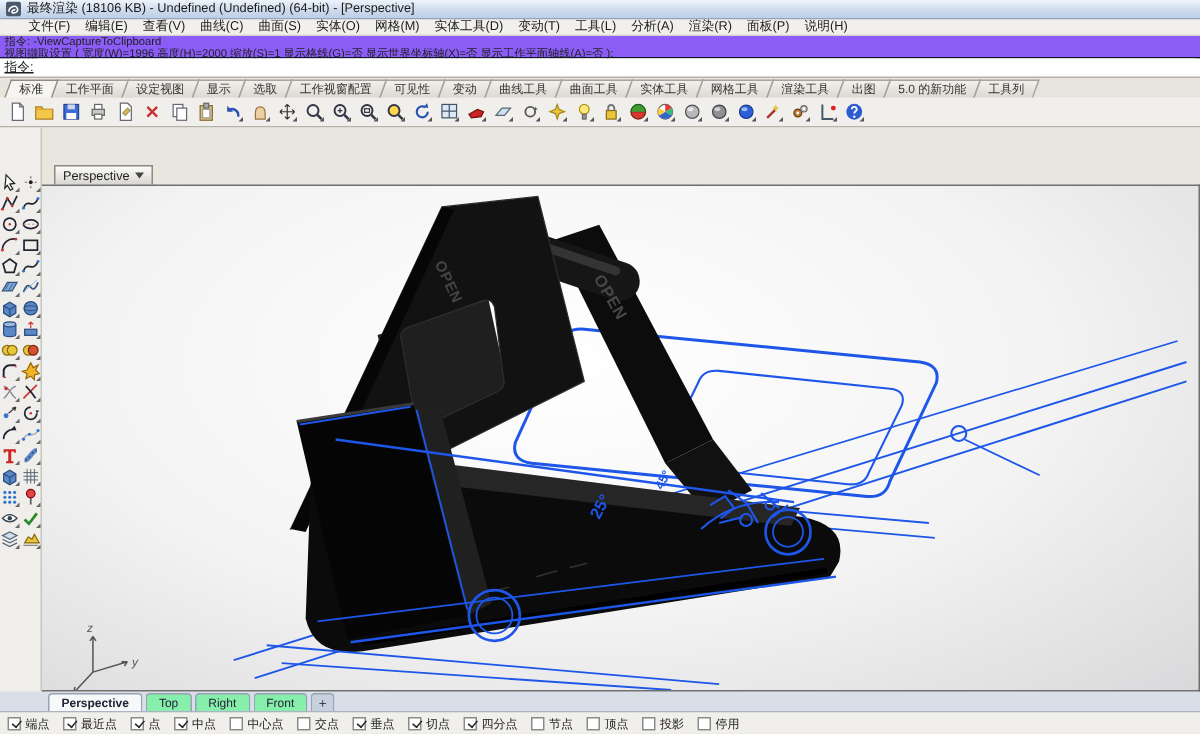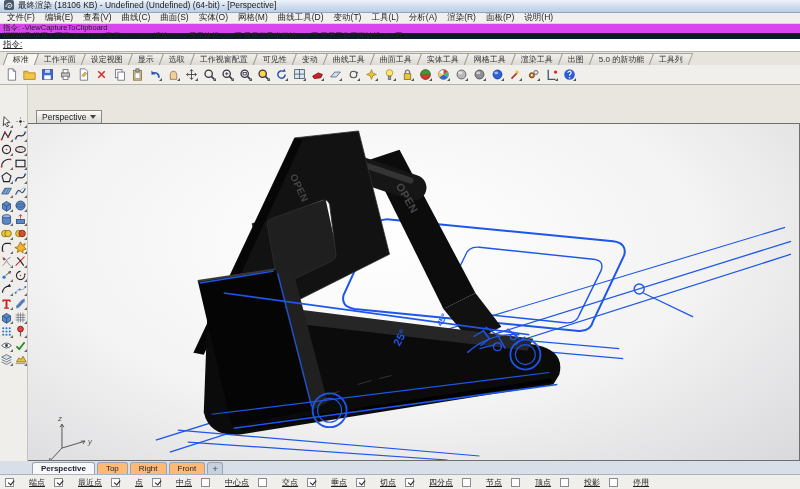--- a/index.html
+++ b/index.html
@@ -1,29 +1,29 @@
 <!DOCTYPE html>
 <html><head>
 <meta charset="utf-8">
 <style>
   *{box-sizing:border-box;margin:0;padding:0;}
   html,body{width:800px;height:489px;overflow:hidden;}
   body{font-family:"Liberation Sans","DejaVu Sans",sans-serif;background:#ece9e2;position:relative;font-size:9px;color:#1c1c1c;}
 
   
   .titlebar{height:13px;background:linear-gradient(#eef4fb,#cfdcee 55%,#bccfe6);border-bottom:1px solid #8fa6c2;
-    display:flex;align-items:flex-start;gap:4px;padding:0 4px;font-size:8.5px;color:#1a1a1a;}
+    display:flex;align-items:center;gap:4px;padding:0 4px;font-size:8.5px;color:#1a1a1a;}
   .titlebar svg{flex:0 0 auto;}
 
   
-  .menubar{height:11px;background:#f2f0ec;border-bottom:1px solid #d8d5cd;display:flex;align-items:center;padding:0 2px;}
+  .menubar{height:11px;background:#f2f0ec;border-bottom:1px solid #d8d5cd;display:flex;align-items:center;padding:0 14px;}
   .menu-item{padding:0 5px;font-size:8.5px;cursor:default;}
 
   
-  .cmdhist{height:15px;background:#d946ef;border-bottom:6px solid #0f172a;padding:0 3px;font-size:7.5px;line-height:7.5px;color:#222;}
+  .cmdhist{height:15px;background:#8b5cf6;border-bottom:1px solid #0f172a;padding:0 3px;font-size:7.5px;line-height:7.5px;color:#222;}
   .cmdhist div{white-space:nowrap;overflow:hidden;}
   .cmdrow{height:13px;background:#fff;border-bottom:1px solid #b5b2aa;display:flex;align-items:flex-start;padding:0 3px;font-size:8.5px;text-decoration:underline;}
   .cmd-input{flex:1;height:10px;background:#fff;margin-left:3px;}
 
   
   .rtabs{height:13px;background:#e7e4dd;display:flex;align-items:flex-end;padding:1px 0 0 6px;}
   .rtab{transform:skewX(-20deg);border:1px solid #a7a49c;border-bottom:none;background:linear-gradient(#f2f0ec,#dcd9d2);
     margin-left:-1px;height:12px;display:flex;align-items:center;}
   .rtab>span{display:block;transform:skewX(20deg);font-size:8px;padding:0 7px;color:#333;white-space:nowrap;}
   .rtab.active{background:#f7f5f1;border-color:#8f8c84;z-index:2;}
@@ -44,28 +44,28 @@
   .vp-tab{position:absolute;left:8px;bottom:0;display:flex;align-items:center;height:13px;
     background:linear-gradient(#fbfbfa,#d8d6d0);border:1px solid #8c8a82;border-bottom:none;font-size:8.5px;padding:0 5px;gap:4px;}
   .vp-tab .arrow{width:0;height:0;border-left:3px solid transparent;border-right:3px solid transparent;border-top:4px solid #444;}
   .viewport{height:338px;position:relative;border:1px solid #6f6f6f;border-left:none;
     background:radial-gradient(ellipse at 45% 35%, #ffffff 0%, #f3f3f4 55%, #d9d9db 100%);}
   .viewport svg{position:absolute;inset:0;}
 
   
   .vtabs{height:14px;background:#d8dfe9;border-bottom:1px solid #aab3bf;display:flex;align-items:flex-end;padding:1px 0 0 32px;gap:2px;}
   .vtab{height:12px;display:flex;align-items:center;padding:0 8px;font-size:8px;color:#223;
-    background:#fdba74;border:1px solid #97a2b2;border-bottom:none;border-radius:3px 3px 0 0;}
+    background:#86efac;border:1px solid #97a2b2;border-bottom:none;border-radius:3px 3px 0 0;}
   .vtab.active{background:#f7f8fa;font-weight:bold;}
   .vtab-add{height:12px;width:16px;display:flex;align-items:center;justify-content:center;background:#c7d0dd;
     border:1px solid #97a2b2;border-bottom:none;border-radius:3px 3px 0 0;font-size:9px;color:#345;}
 
   
   .statusbar{height:14px;background:#f1efec;display:flex;align-items:center;padding:0 5px;gap:9px;}
-  .osnap{display:flex;align-items:center;gap:15px;font-size:8px;color:#222;white-space:nowrap;text-decoration:underline;}
+  .osnap{display:flex;align-items:center;gap:3px;font-size:8px;color:#222;white-space:nowrap;}
   .cb{position:relative;width:9px;height:9px;background:#fff;border:1px solid #8a8a8a;flex:0 0 auto;}
   .cb.checked::after{content:"";position:absolute;left:1.5px;top:1.5px;width:5px;height:2.5px;
     border-left:1.5px solid #222;border-bottom:1.5px solid #222;transform:rotate(-50deg);}
 </style>
 </head>
 <body>
 
 <div class="titlebar">
   <svg width="10" height="10" viewBox="0 0 16 16">
       <rect x="0" y="0" width="16" height="16" rx="3" fill="#4a5a6a"></rect>
@@ -75,21 +75,21 @@
 </div>
 
 <div class="menubar" id="menubar">
     <span class="menu-item">文件(F)</span>
     <span class="menu-item">编辑(E)</span>
     <span class="menu-item">查看(V)</span>
     <span class="menu-item">曲线(C)</span>
     <span class="menu-item">曲面(S)</span>
     <span class="menu-item">实体(O)</span>
     <span class="menu-item">网格(M)</span>
-    <span class="menu-item">曲线工具(D)</span>
+    <span class="menu-item">实体工具(D)</span>
     <span class="menu-item">变动(T)</span>
     <span class="menu-item">工具(L)</span>
     <span class="menu-item">分析(A)</span>
     <span class="menu-item">渲染(R)</span>
     <span class="menu-item">面板(P)</span>
     <span class="menu-item">说明(H)</span>
   </div>
 
 <div class="cmdhist">
   <div>指令: -ViewCaptureToClipboard</div>

